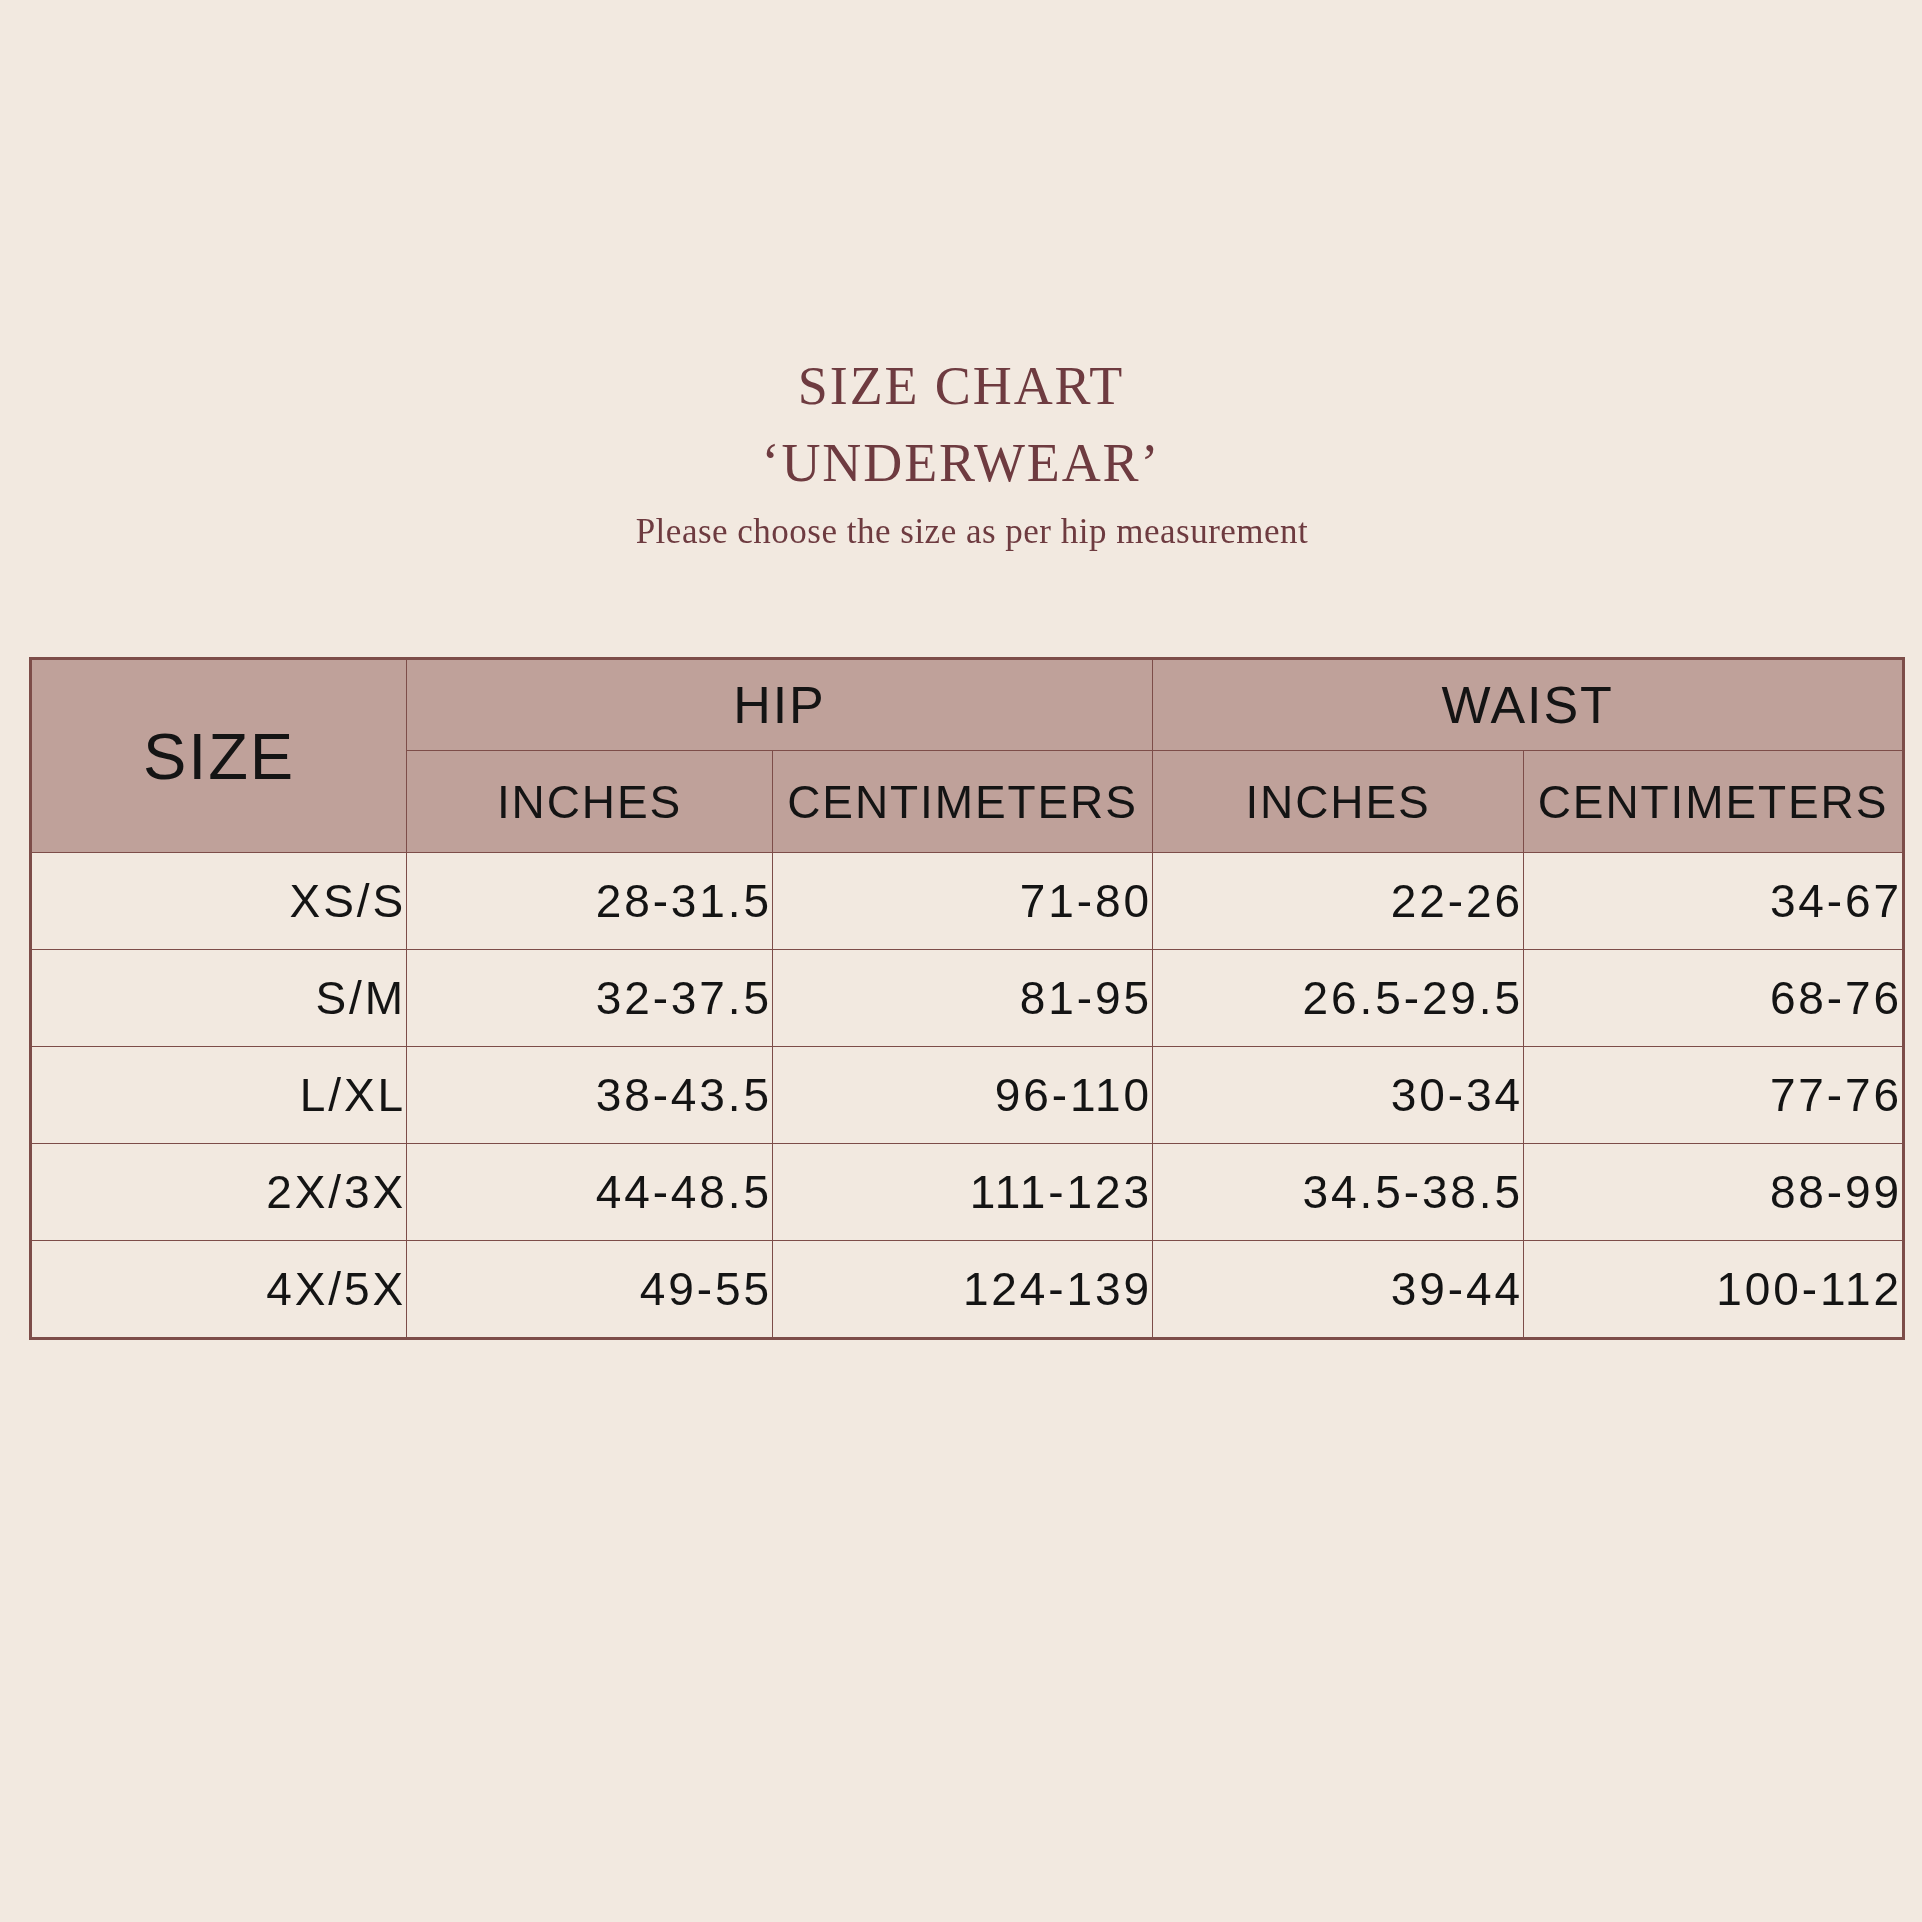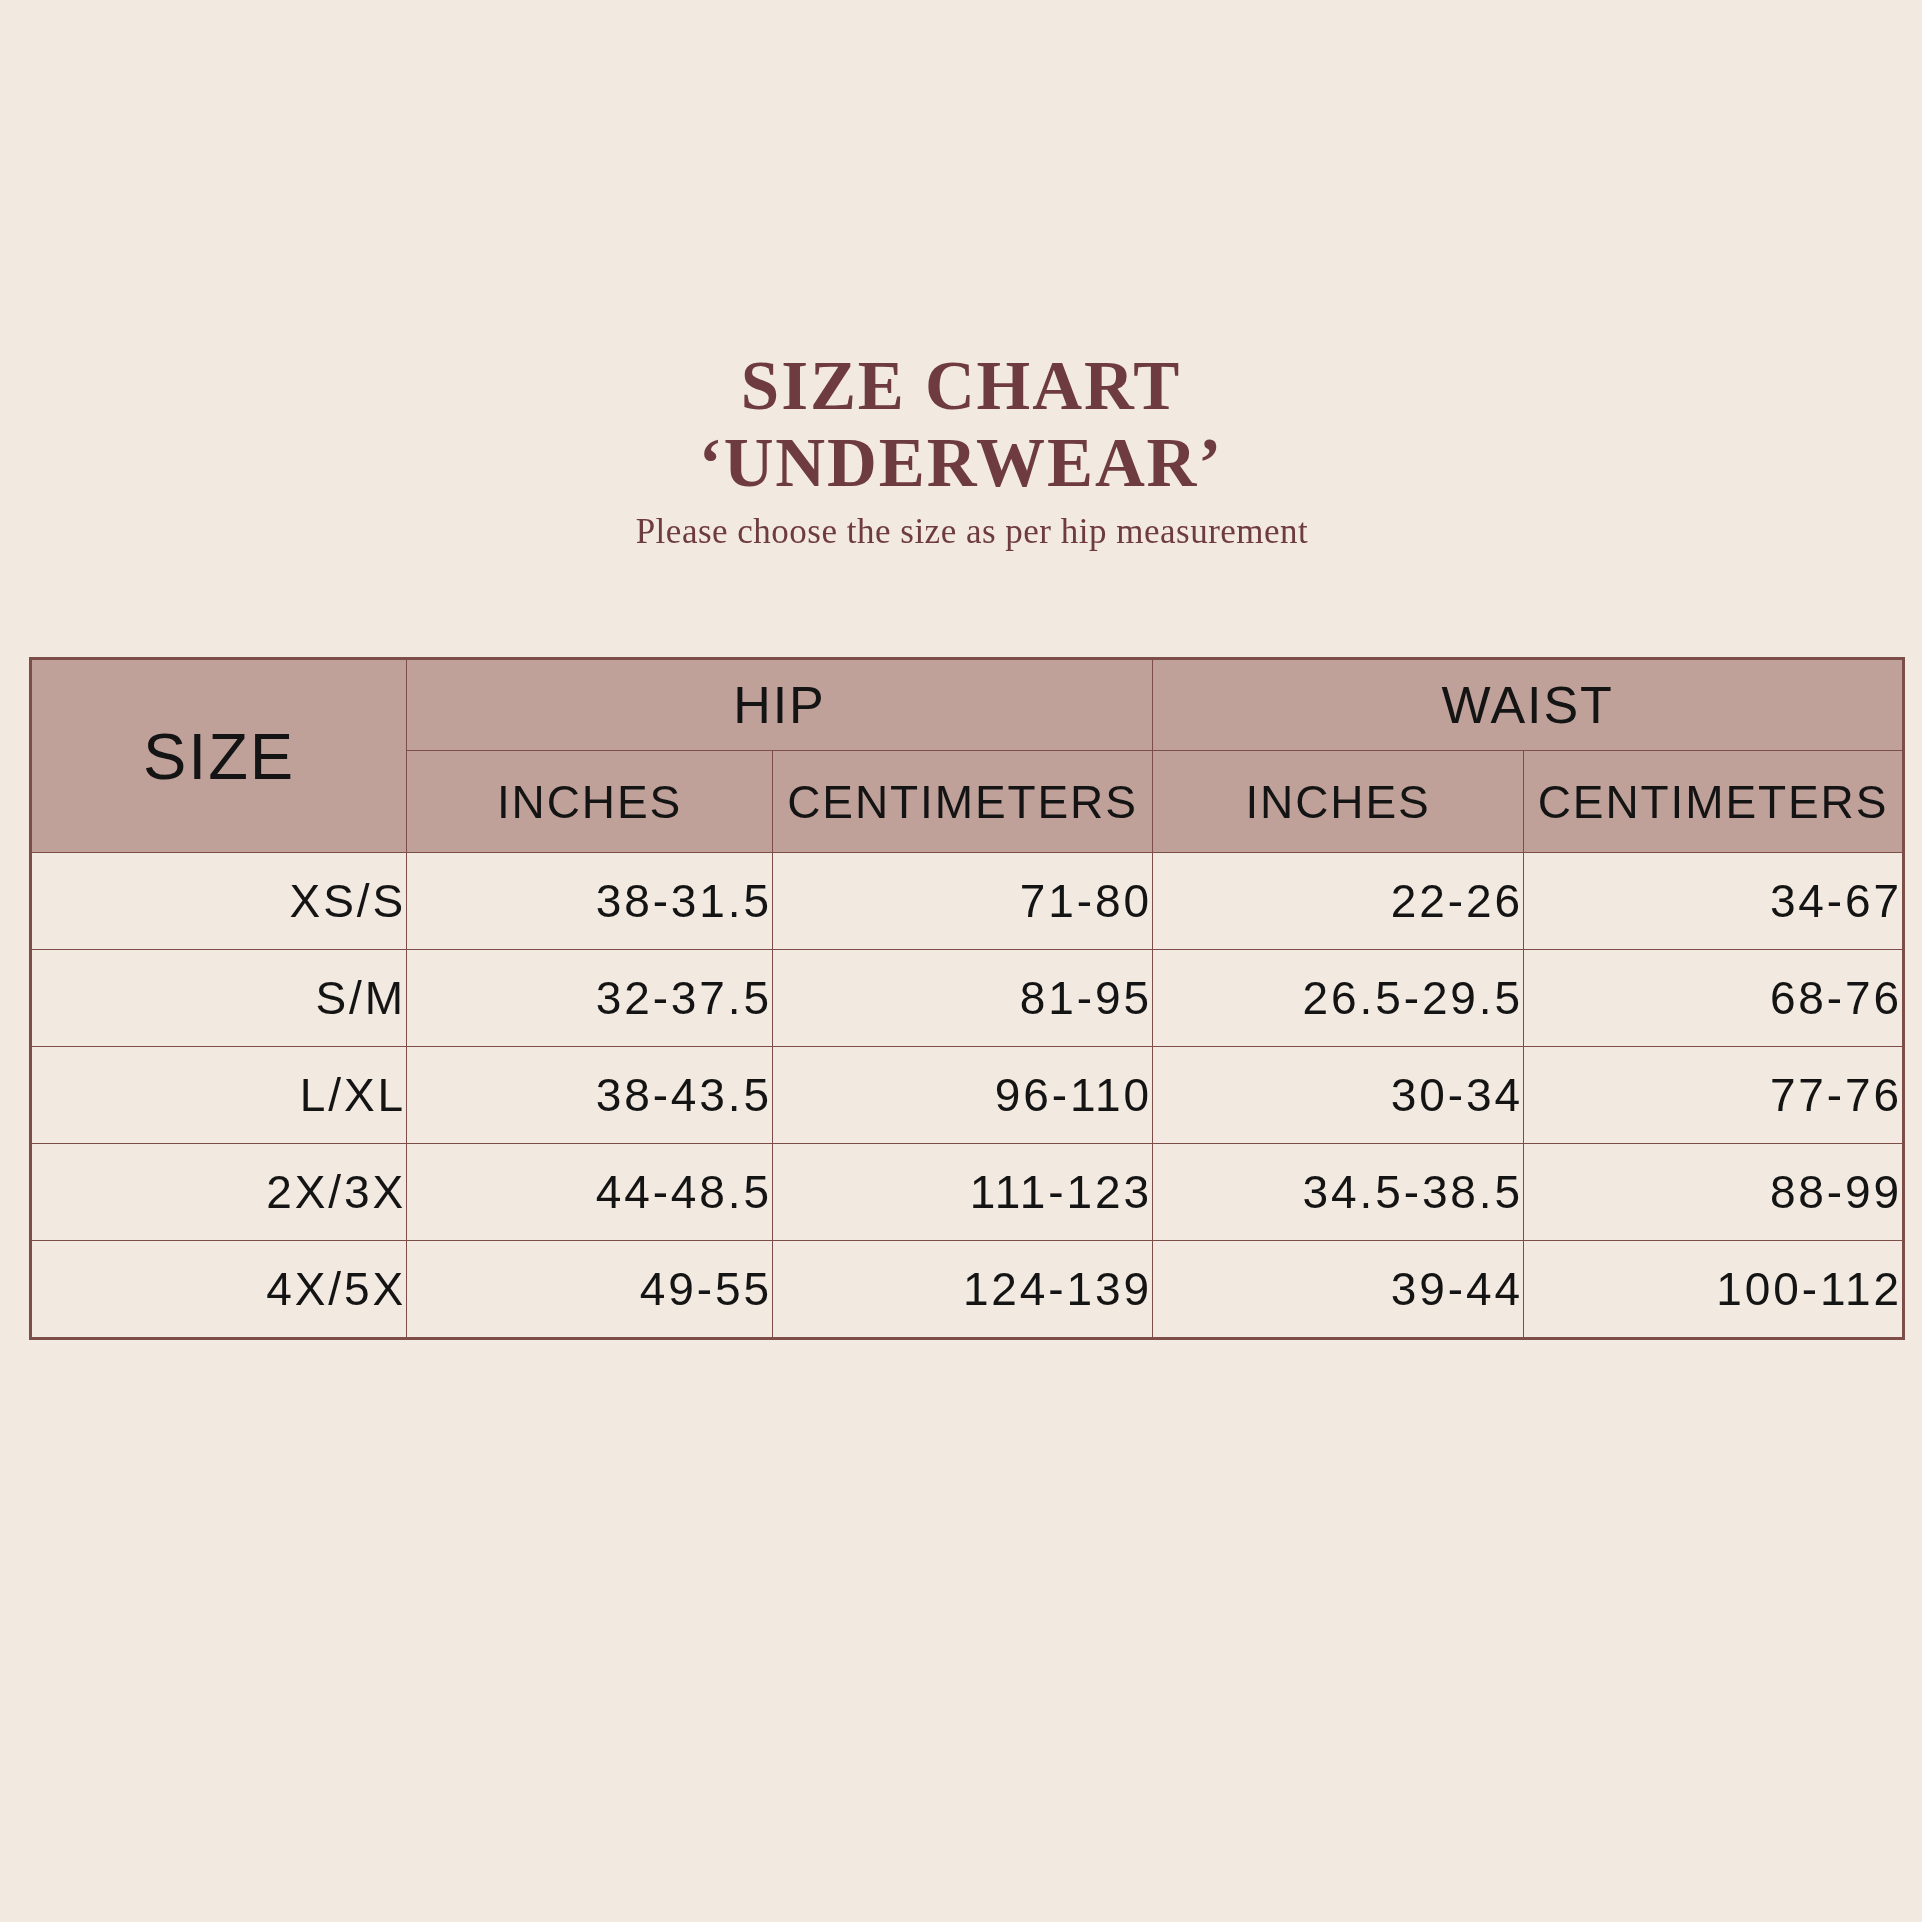--- a/index.html
+++ b/index.html
@@ -13,23 +13,23 @@
   
   .chart-header{
     position:absolute;
     top:348px;left:0;width:1922px;
     text-align:center;
     color:#6e3b40;
     font-family:"Liberation Serif","DejaVu Serif",serif;
   }
   .title-line{
     margin:0;
-    font-size:69px;
+    font-size:54px;
     line-height:77px;
-    font-weight:700;
+    font-weight:400;
     letter-spacing:1.9px;
   }
   .subtitle{
     margin:9.6px 0 0 0;
     font-size:35px;
     line-height:40px;
     font-weight:400;
     letter-spacing:0.5px;
     padding-left:22px;
   }
@@ -103,21 +103,21 @@
     <tr>
       <th class="sub-head">INCHES</th>
       <th class="sub-head">CENTIMETERS</th>
       <th class="sub-head">INCHES</th>
       <th class="sub-head">CENTIMETERS</th>
     </tr>
   </thead>
   <tbody>
     <tr>
       <td class="data-cell">XS/S</td>
-      <td class="data-cell">38-31.5</td>
+      <td class="data-cell">28-31.5</td>
       <td class="data-cell">71-80</td>
       <td class="data-cell">22-26</td>
       <td class="data-cell">34-67</td>
     </tr>
     <tr>
       <td class="data-cell">S/M</td>
       <td class="data-cell">32-37.5</td>
       <td class="data-cell">81-95</td>
       <td class="data-cell">26.5-29.5</td>
       <td class="data-cell">68-76</td>

